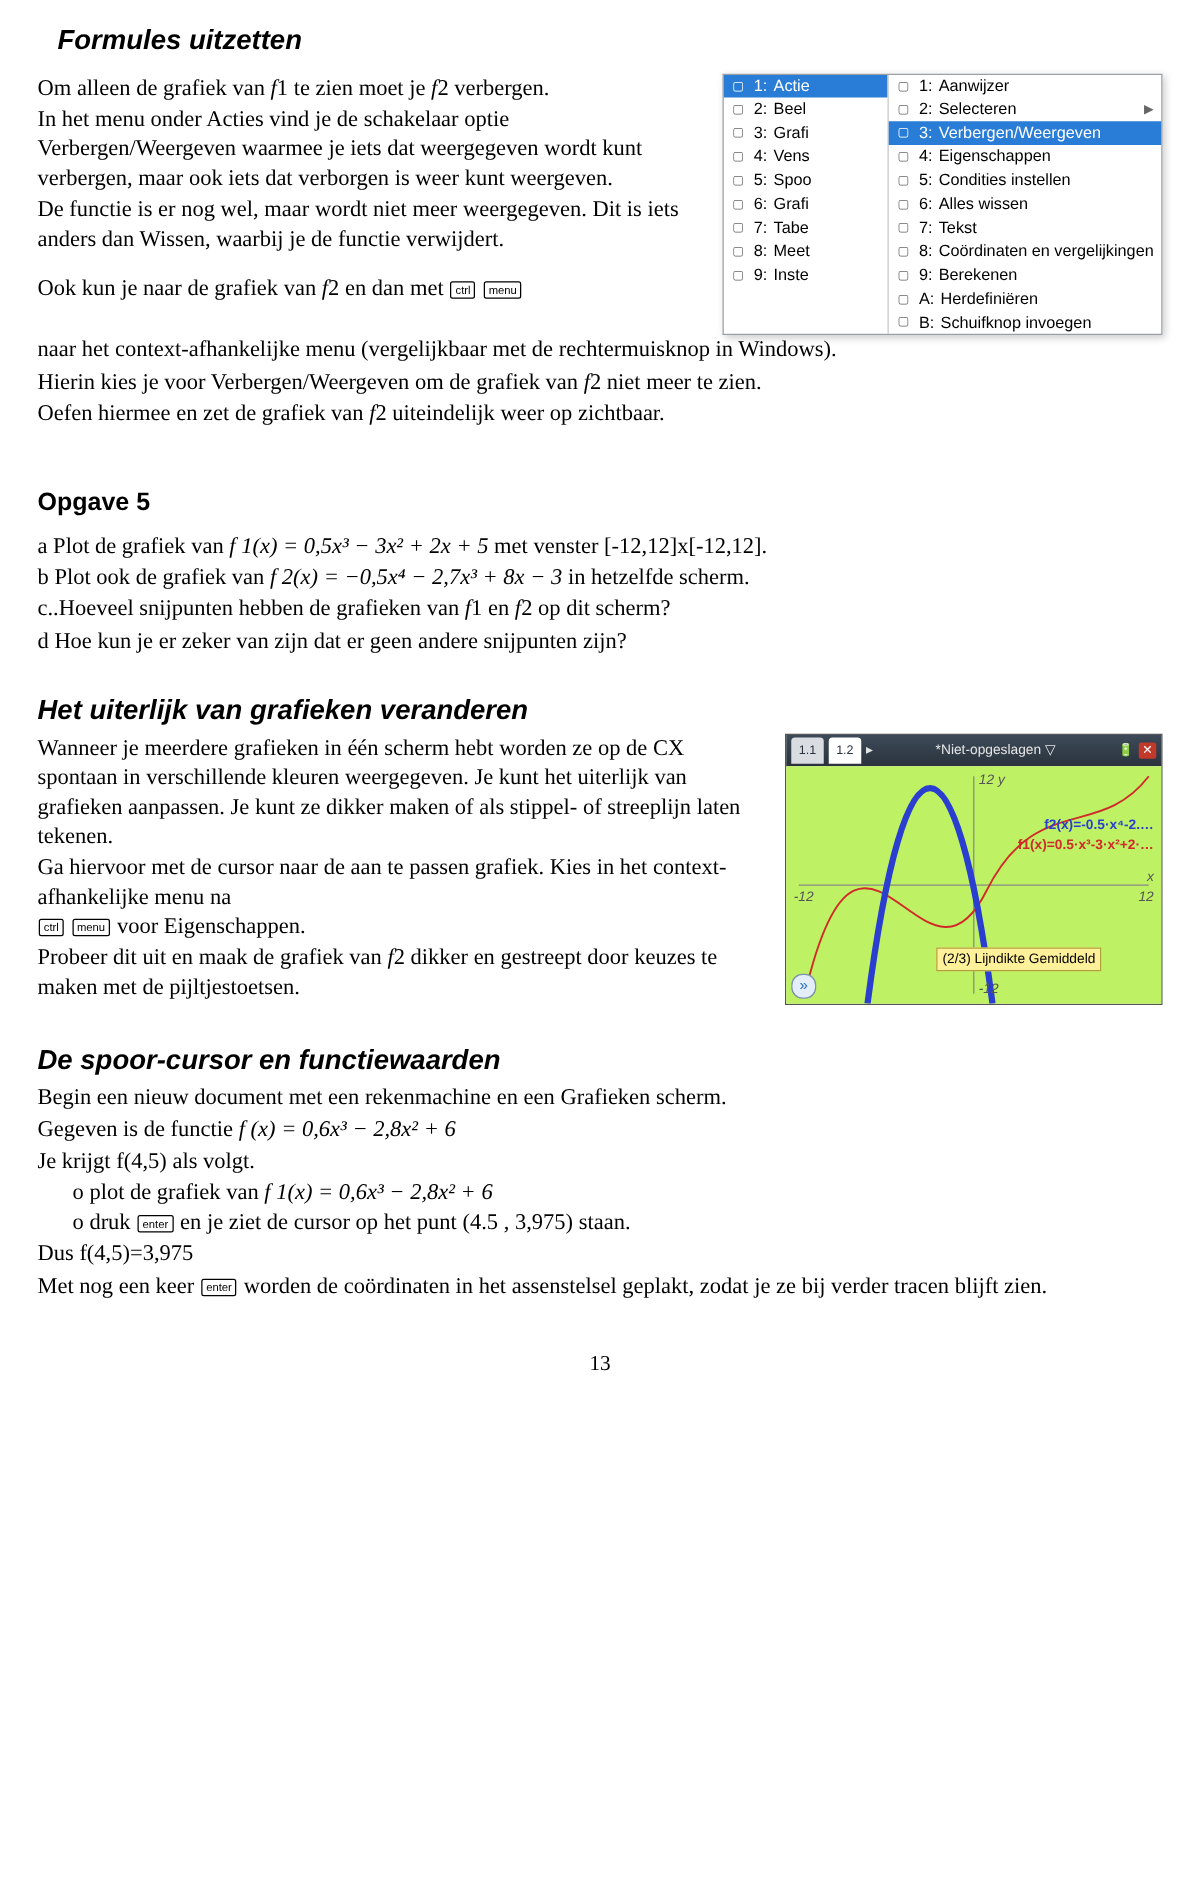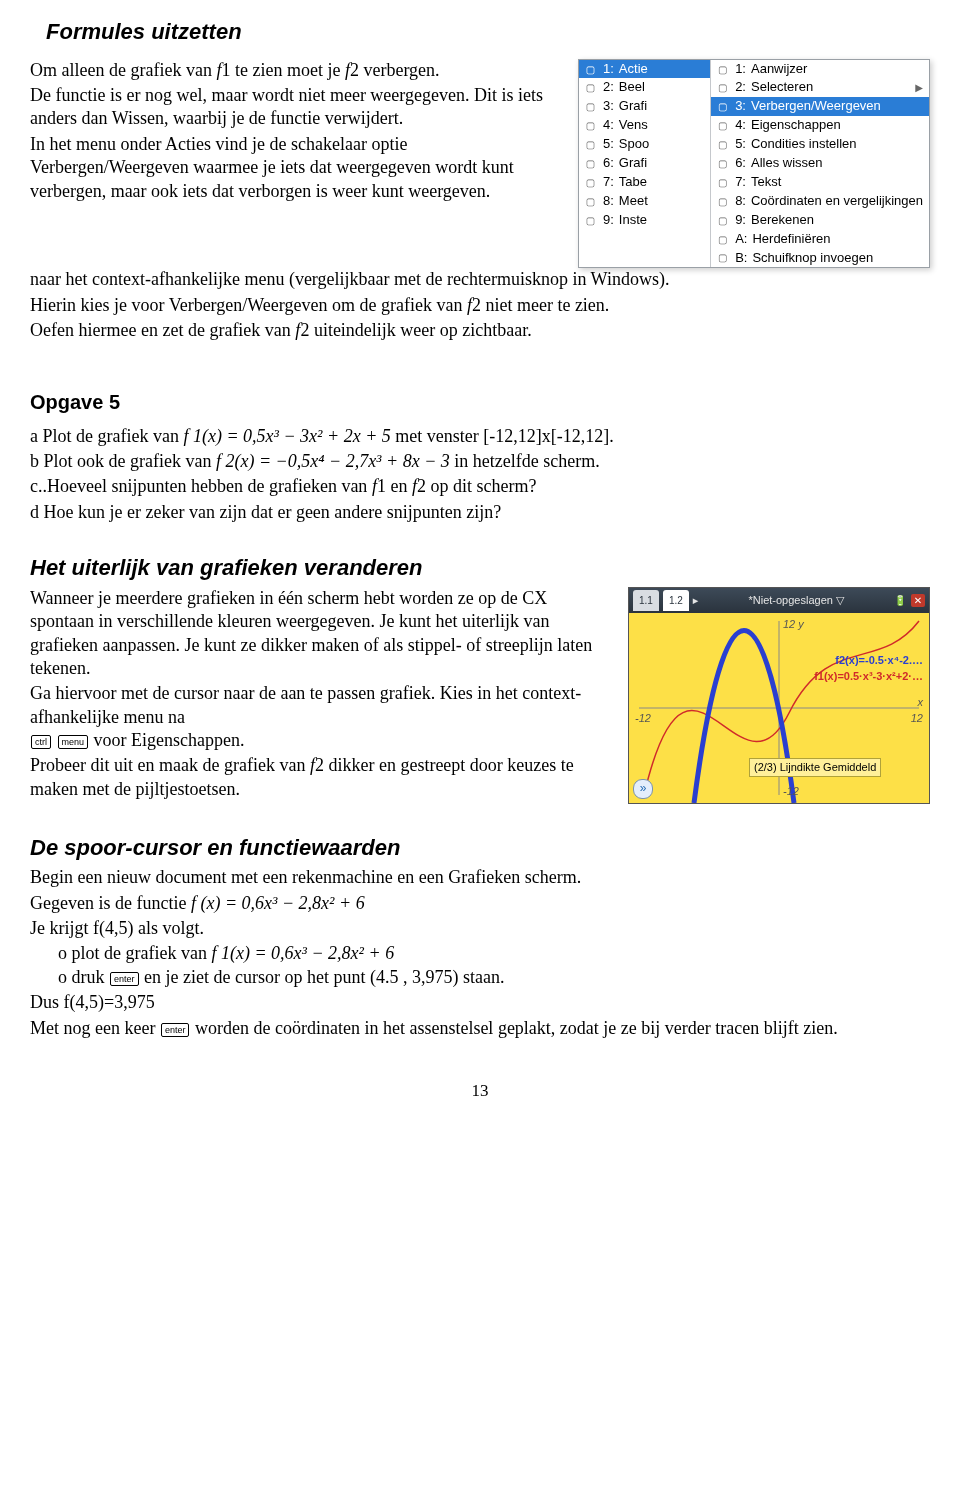--- a/index.html
+++ b/index.html
@@ -116,21 +116,21 @@
     padding: 4px 6px;
     border-radius: 3px 3px 0 0;
     font-size: 10px;
   }
   .tab-chip.active { background: #fff; }
   .calc-title-spacer { flex: 1; text-align: center; }
   .calc-close { color: #fff; background: #c0392b; width: 14px; text-align: center; border-radius: 2px; font-size: 10px; }
   .calc-body {
     position: relative;
     height: 190px;
-    background: #fde047;
+    background: #bef264;
     overflow: hidden;
   }
   .axis-label {
     position: absolute;
     font-size: 11px;
     font-style: italic;
     color: #555;
   }
   .fn-label {
     position: absolute;
@@ -166,24 +166,29 @@
 </head>
 <body>
 
 <h2 class="section">Formules uitzetten</h2>
 
 <div class="row-flex">
   <div class="col-text">
     <p>
       <span>Om alleen de grafiek van </span><span class="ital">f</span><span>1 te zien moet je </span><span class="ital">f</span><span>2 verbergen.</span>
     </p>
+    <p>In het menu onder Acties vind je de schakelaar optie Verbergen/Weergeven waarmee je iets dat weergegeven wordt kunt verbergen, maar ook iets dat verborgen is weer kunt weergeven.</p>
     <p>De functie is er nog wel, maar wordt niet meer weergegeven. Dit is iets anders dan Wissen, waarbij je de functie verwijdert.</p>
-    <p>In het menu onder Acties vind je de schakelaar optie Verbergen/Weergeven waarmee je iets dat weergegeven wordt kunt verbergen, maar ook iets dat verborgen is weer kunt weergeven.</p>
 
     <div style="height:14px"></div>
+    <p>
+      <span>Ook kun je naar de grafiek van </span><span class="ital">f</span><span>2 en dan met </span>
+      <span class="key">ctrl</span>
+      <span class="key">menu</span>
+    </p>
   </div>
 
   <div class="col-fig">
     <div class="menu-fig">
       <div class="menu-col" id="menu-left">
           <div class="menu-row sel">
             <span class="sq">▢</span>
             <span>1:</span>
             <span>Actie</span>
           </div>

